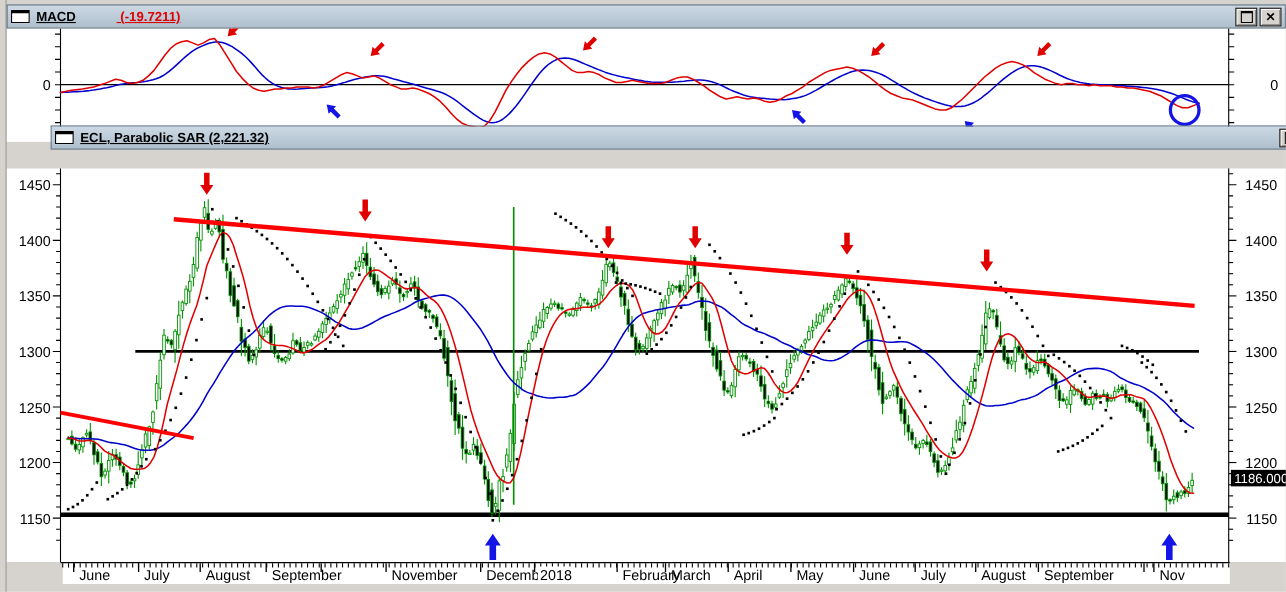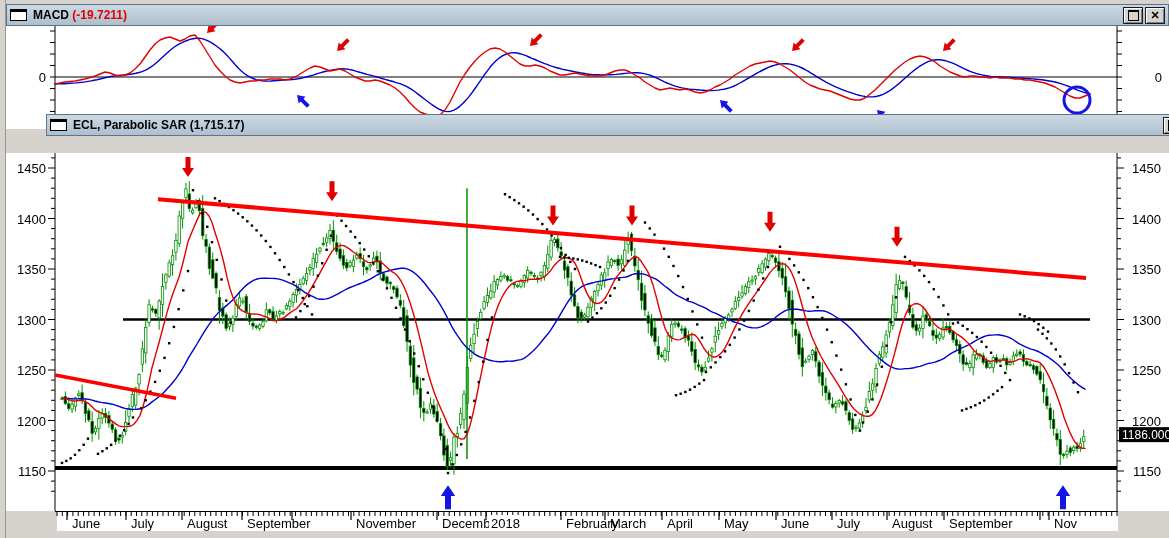--- a/index.html
+++ b/index.html
@@ -1,22 +1,22 @@
 <!DOCTYPE html>
 <html><head>
 <meta charset="utf-8">
 <style>
   html,body{margin:0;padding:0;}
   body{font-family:"Liberation Sans",sans-serif;}
   #app{position:relative;width:1169px;height:538px;background:#d6d3ce;overflow:hidden;}
   .left-strip{position:absolute;left:0;top:0;width:6px;height:538px;background:#d6d3ce;border-right:1px solid #9b988f;box-sizing:border-box;}
   .titlebar{position:absolute;left:6px;width:1163px;height:22px;background:linear-gradient(#ccd9e4,#aebfcd);border:1px solid #5f7487;box-sizing:border-box;display:flex;align-items:center;font-size:12px;font-weight:700;color:#000;}
   .win-icon{width:17px;height:12px;background:#fff;border:1px solid #000;border-top:3px solid #000;margin:0 6px 0 3px;box-sizing:border-box;}
-  .tb-text{white-space:pre;}
-  .red-val{color:#e00000;}
+  .tb-text{white-space:pre;text-decoration:underline;}
+  .red-val{color:#e00000;padding-left:37px;}
   .green-val{color:#009900;}
   .tb-buttons{position:absolute;right:3px;top:2px;display:flex;gap:2px;}
   .tb-btn{width:20px;height:17px;background:#d6d3ce;border:1px solid #1a1a1a;box-shadow:inset 1px 1px 0 #ffffff, inset -1px -1px 0 #808080;display:flex;align-items:center;justify-content:center;font-size:11px;font-weight:700;color:#000;cursor:pointer;box-sizing:border-box;}
   .max-glyph{width:9px;height:8px;border:1px solid #000;border-top:2px solid #000;background:#d6d3ce;}
   svg{position:absolute;left:6px;display:block;}
   svg text{font-family:"Liberation Sans",sans-serif;font-size:13px;fill:#000;}
 </style>
 </head>
 <body>
 
@@ -80,21 +80,21 @@
         <path d="M0,0 L-6,-9 L-2.5,-9 L-2.5,-20 L2.5,-20 L2.5,-9 L6,-9 Z" fill="#1414e6" transform="translate(464,90) rotate(135) scale(0.8)"></path>
         <path d="M0,0 L-6,-9 L-2.5,-9 L-2.5,-20 L2.5,-20 L2.5,-9 L6,-9 Z" fill="#1414e6" transform="translate(714,74) rotate(135) scale(0.8)"></path>
         <path d="M0,0 L-6,-9 L-2.5,-9 L-2.5,-20 L2.5,-20 L2.5,-9 L6,-9 Z" fill="#1414e6" transform="translate(871,84) rotate(135) scale(0.8)"></path>
       </g>
       <circle cx="1071" cy="74" r="13" fill="none" stroke="#1414e6" stroke-width="3"></circle>
     </svg>
 
   <div class="titlebar" style="top:114px;margin-left:40px;">
     <span class="win-icon"></span>
     <span class="tb-text">ECL</span>
-      <span class="tb-text">, Parabolic SAR (1,715.17)</span>
+      <span class="tb-text">, Parabolic SAR (2,221.32)</span>
     <span class="tb-buttons">
       <span class="tb-btn">
           <span class="max-glyph"></span>
         </span>
       <span class="tb-btn">
           <span>✕</span>
         </span>
     </span>
   </div>
 

